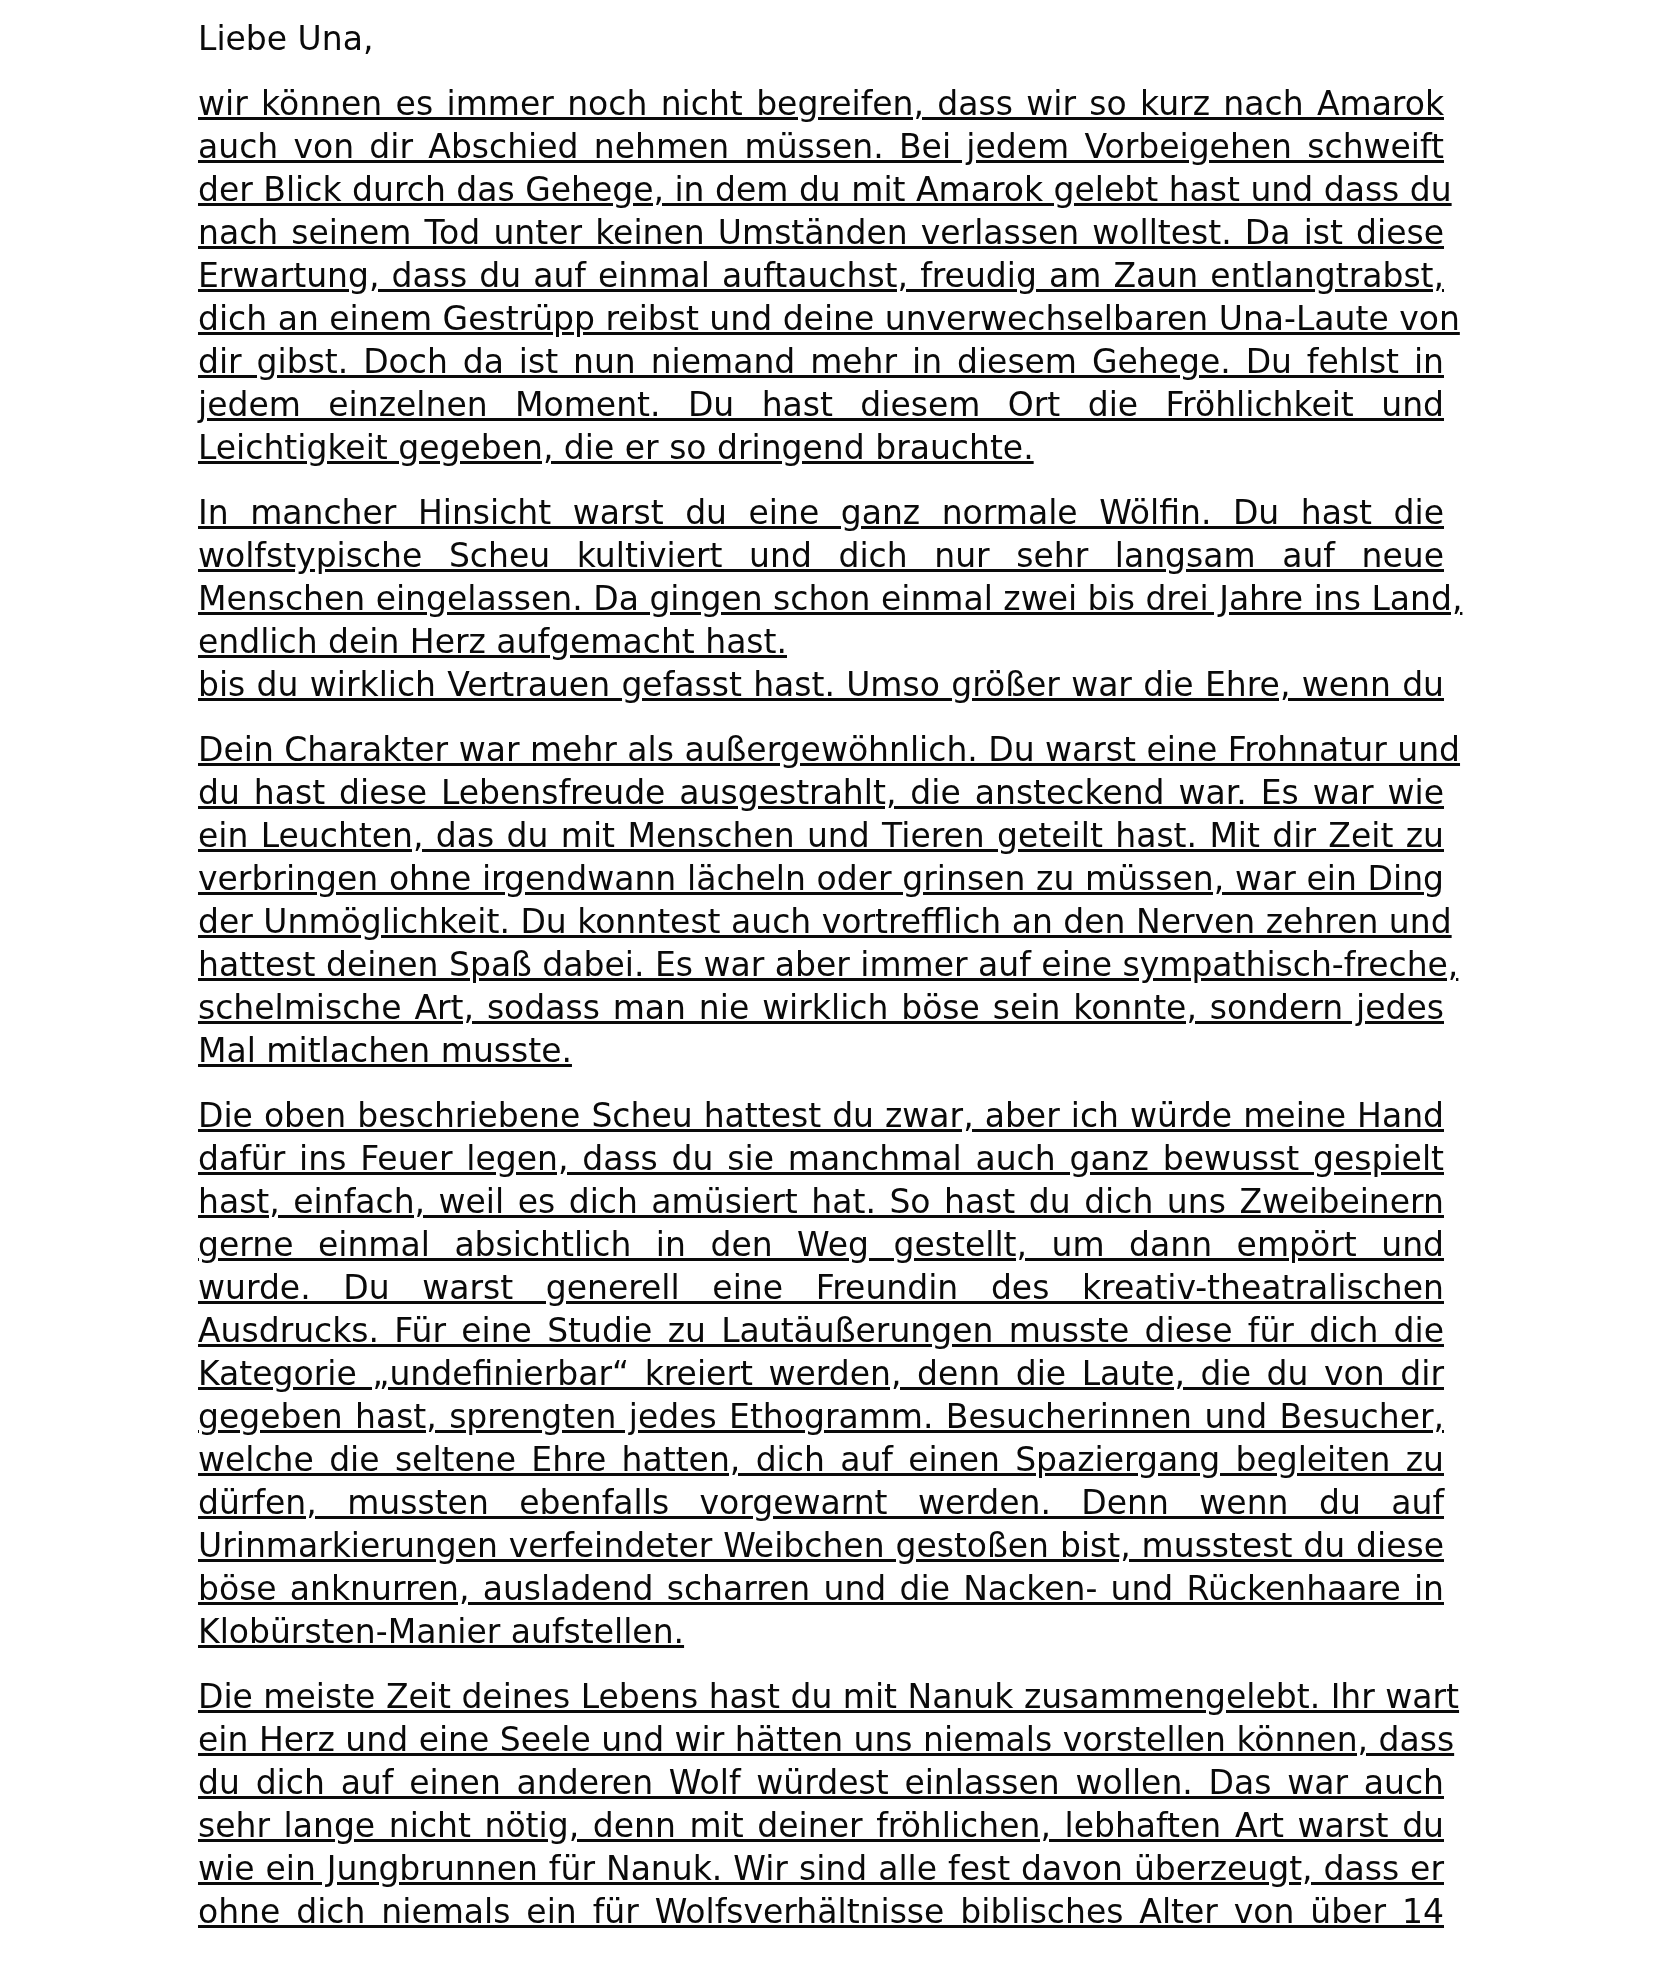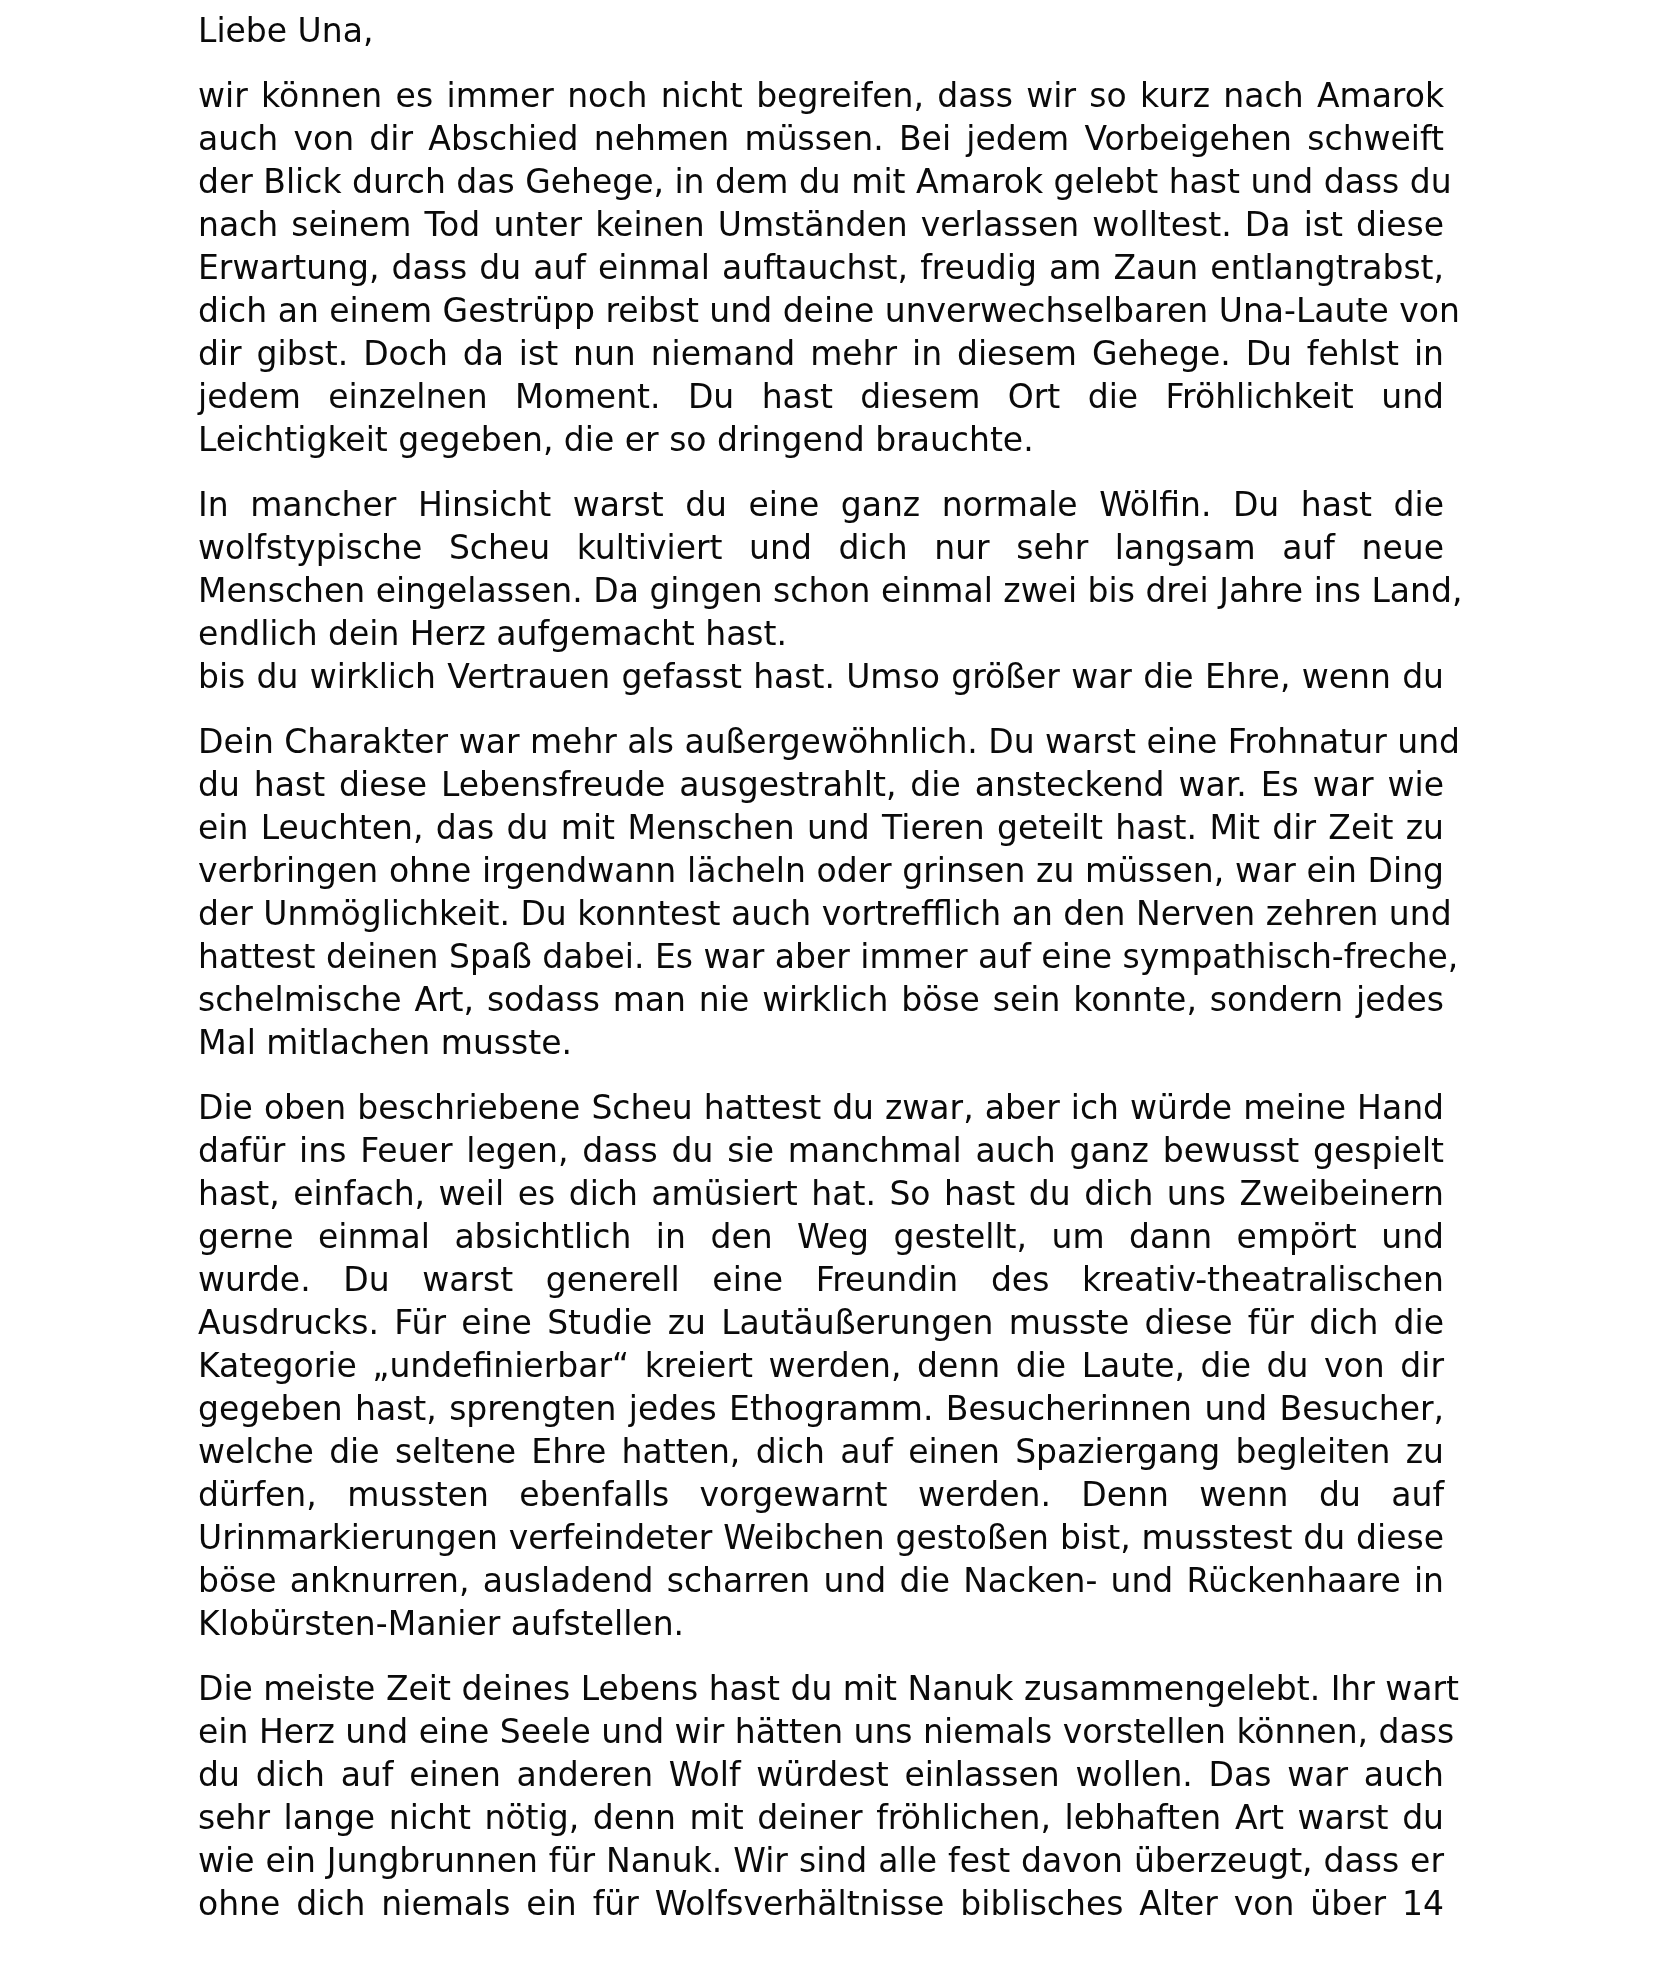--- a/index.html
+++ b/index.html
@@ -2,24 +2,24 @@
 <html><head>
 <meta charset="utf-8">
 <style>
   html, body { margin: 0; padding: 0; background: #ffffff; }
   body { width: 1654px; height: 1987px; overflow: hidden; position: relative; }
   .page {
     position: absolute; left: 198px; top: 9px; width: 1258px;
     font-family: "DejaVu Sans", sans-serif; font-size: 33px; line-height: 43px;
     color: #0a0a0a;
   }
-  .para { margin: 0 12px 22px 0; }
+  .para { margin: 0 12px 22px 0; text-decoration: underline; }
   .line { display: block; white-space: nowrap; text-align: justify; text-align-last: justify; height: 43px; }
   .line.last { text-align-last: left; }
-  .greeting { margin: 0 0 22px 0; height: 43px; white-space: nowrap; }
+  .greeting { margin: 8px 0 22px 0; height: 43px; white-space: nowrap; }
 </style>
 </head>
 <body>
 
 <div class="page">
   <div class="greeting">Liebe Una,</div>
   <div id="paras">
       <div class="para">
         <span class="line">wir können es immer noch nicht begreifen, dass wir so kurz nach Amarok</span>
         <span class="line">auch von dir Abschied nehmen müssen. Bei jedem Vorbeigehen schweift</span>

